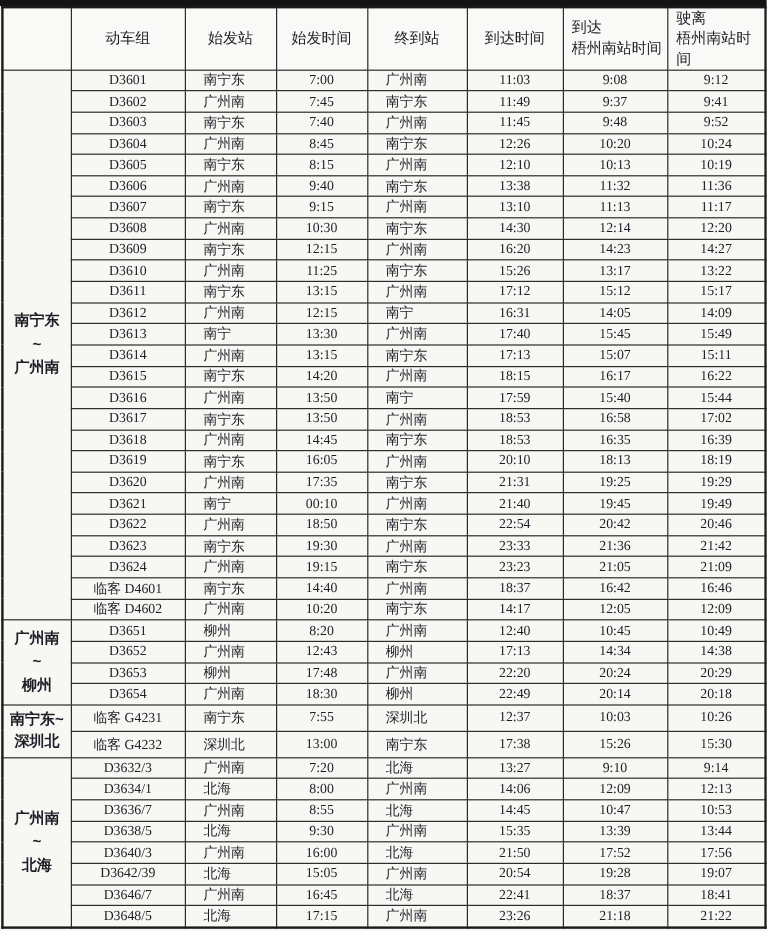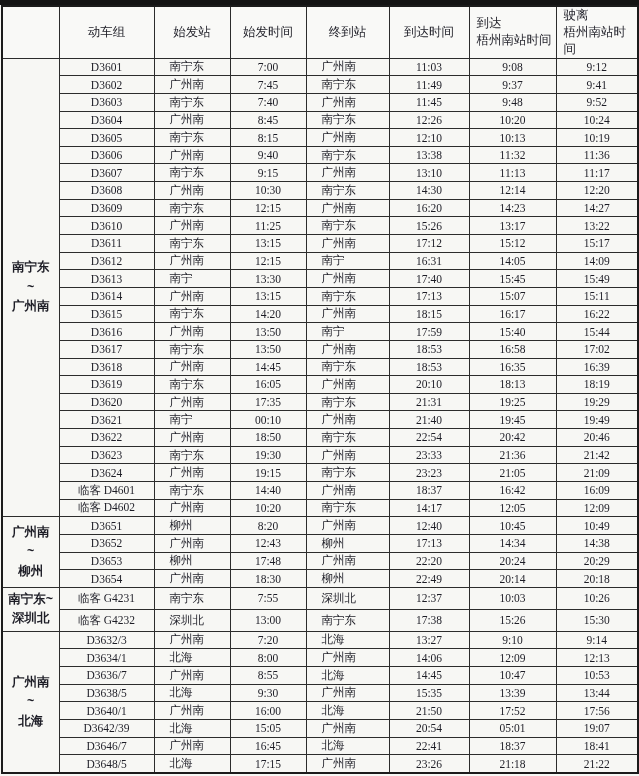--- a/index.html
+++ b/index.html
@@ -311,21 +311,21 @@
           <td class="cell-wuzhou-arrival">21:05</td>
           <td class="cell-wuzhou-departure">21:09</td>
         </tr>
         <tr>
           <td class="cell-train-no">临客 D4601</td>
           <td class="cell-origin">南宁东</td>
           <td class="cell-depart-time">14:40</td>
           <td class="cell-destination">广州南</td>
           <td class="cell-arrival-time">18:37</td>
           <td class="cell-wuzhou-arrival">16:42</td>
-          <td class="cell-wuzhou-departure">16:09</td>
+          <td class="cell-wuzhou-departure">16:46</td>
         </tr>
         <tr>
           <td class="cell-train-no">临客 D4602</td>
           <td class="cell-origin">广州南</td>
           <td class="cell-depart-time">10:20</td>
           <td class="cell-destination">南宁东</td>
           <td class="cell-arrival-time">14:17</td>
           <td class="cell-wuzhou-arrival">12:05</td>
           <td class="cell-wuzhou-departure">12:09</td>
         </tr>
@@ -421,35 +421,35 @@
         <tr>
           <td class="cell-train-no">D3638/5</td>
           <td class="cell-origin">北海</td>
           <td class="cell-depart-time">9:30</td>
           <td class="cell-destination">广州南</td>
           <td class="cell-arrival-time">15:35</td>
           <td class="cell-wuzhou-arrival">13:39</td>
           <td class="cell-wuzhou-departure">13:44</td>
         </tr>
         <tr>
-          <td class="cell-train-no">D3640/1</td>
+          <td class="cell-train-no">D3640/3</td>
           <td class="cell-origin">广州南</td>
           <td class="cell-depart-time">16:00</td>
           <td class="cell-destination">北海</td>
           <td class="cell-arrival-time">21:50</td>
           <td class="cell-wuzhou-arrival">17:52</td>
           <td class="cell-wuzhou-departure">17:56</td>
         </tr>
         <tr>
           <td class="cell-train-no">D3642/39</td>
           <td class="cell-origin">北海</td>
           <td class="cell-depart-time">15:05</td>
           <td class="cell-destination">广州南</td>
           <td class="cell-arrival-time">20:54</td>
-          <td class="cell-wuzhou-arrival">05:01</td>
+          <td class="cell-wuzhou-arrival">19:28</td>
           <td class="cell-wuzhou-departure">19:07</td>
         </tr>
         <tr>
           <td class="cell-train-no">D3646/7</td>
           <td class="cell-origin">广州南</td>
           <td class="cell-depart-time">16:45</td>
           <td class="cell-destination">北海</td>
           <td class="cell-arrival-time">22:41</td>
           <td class="cell-wuzhou-arrival">18:37</td>
           <td class="cell-wuzhou-departure">18:41</td>

